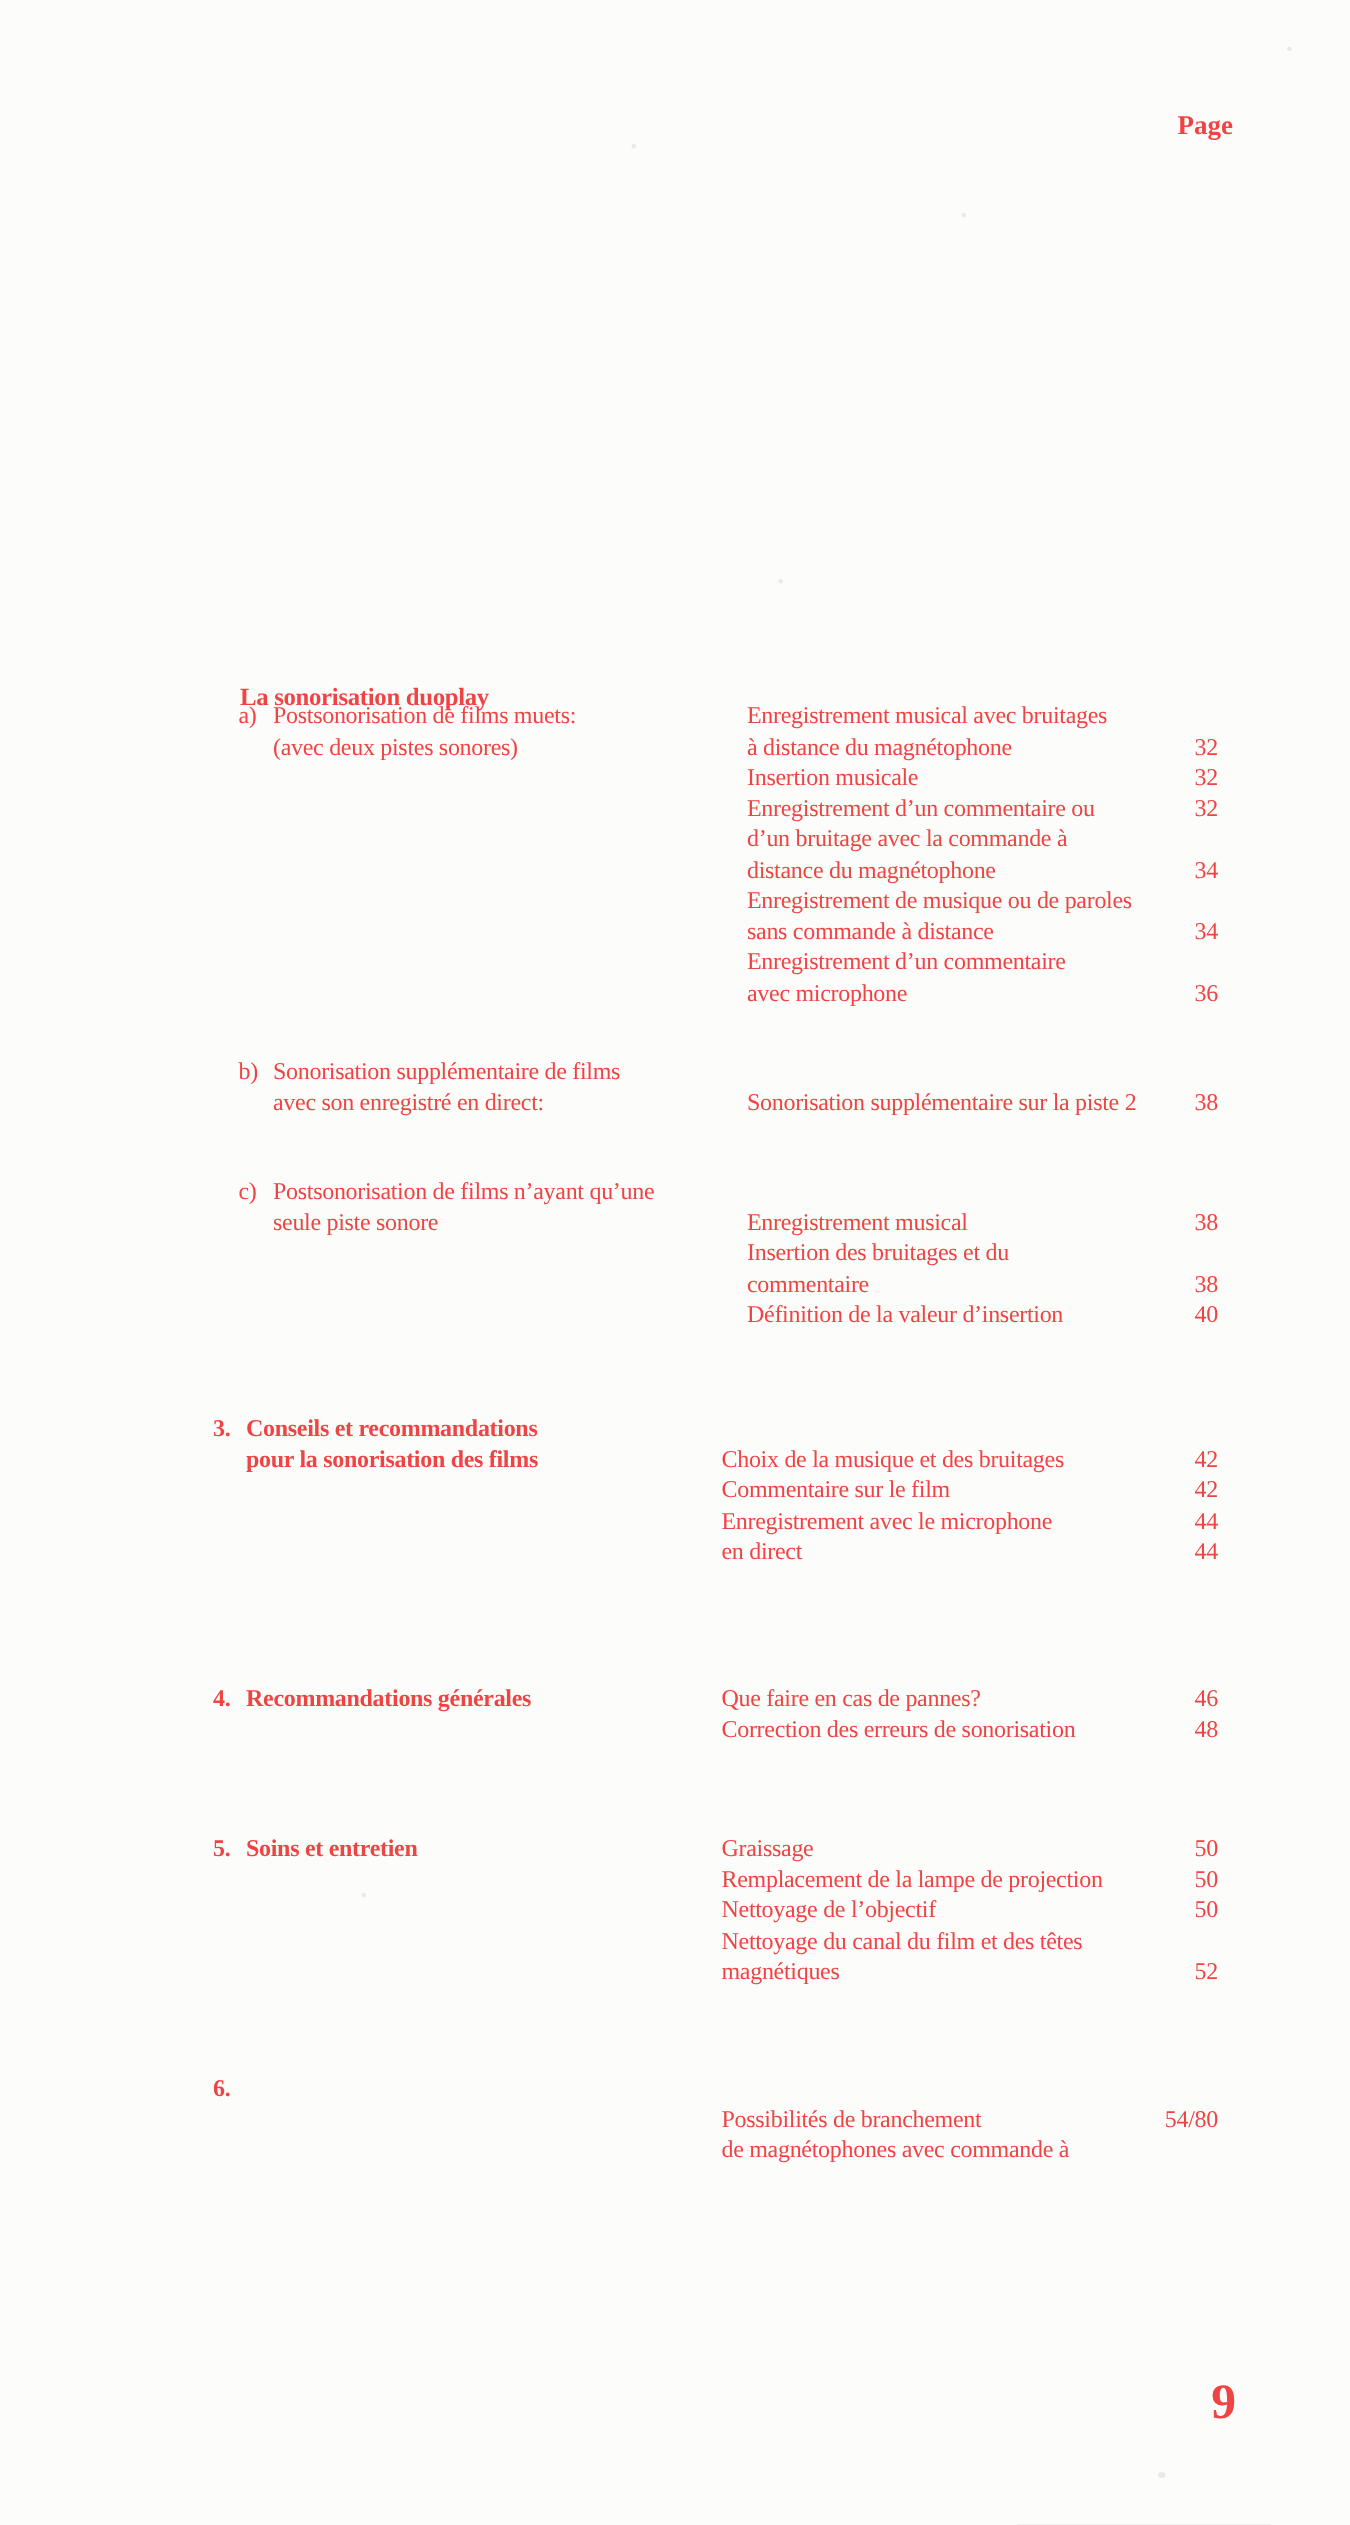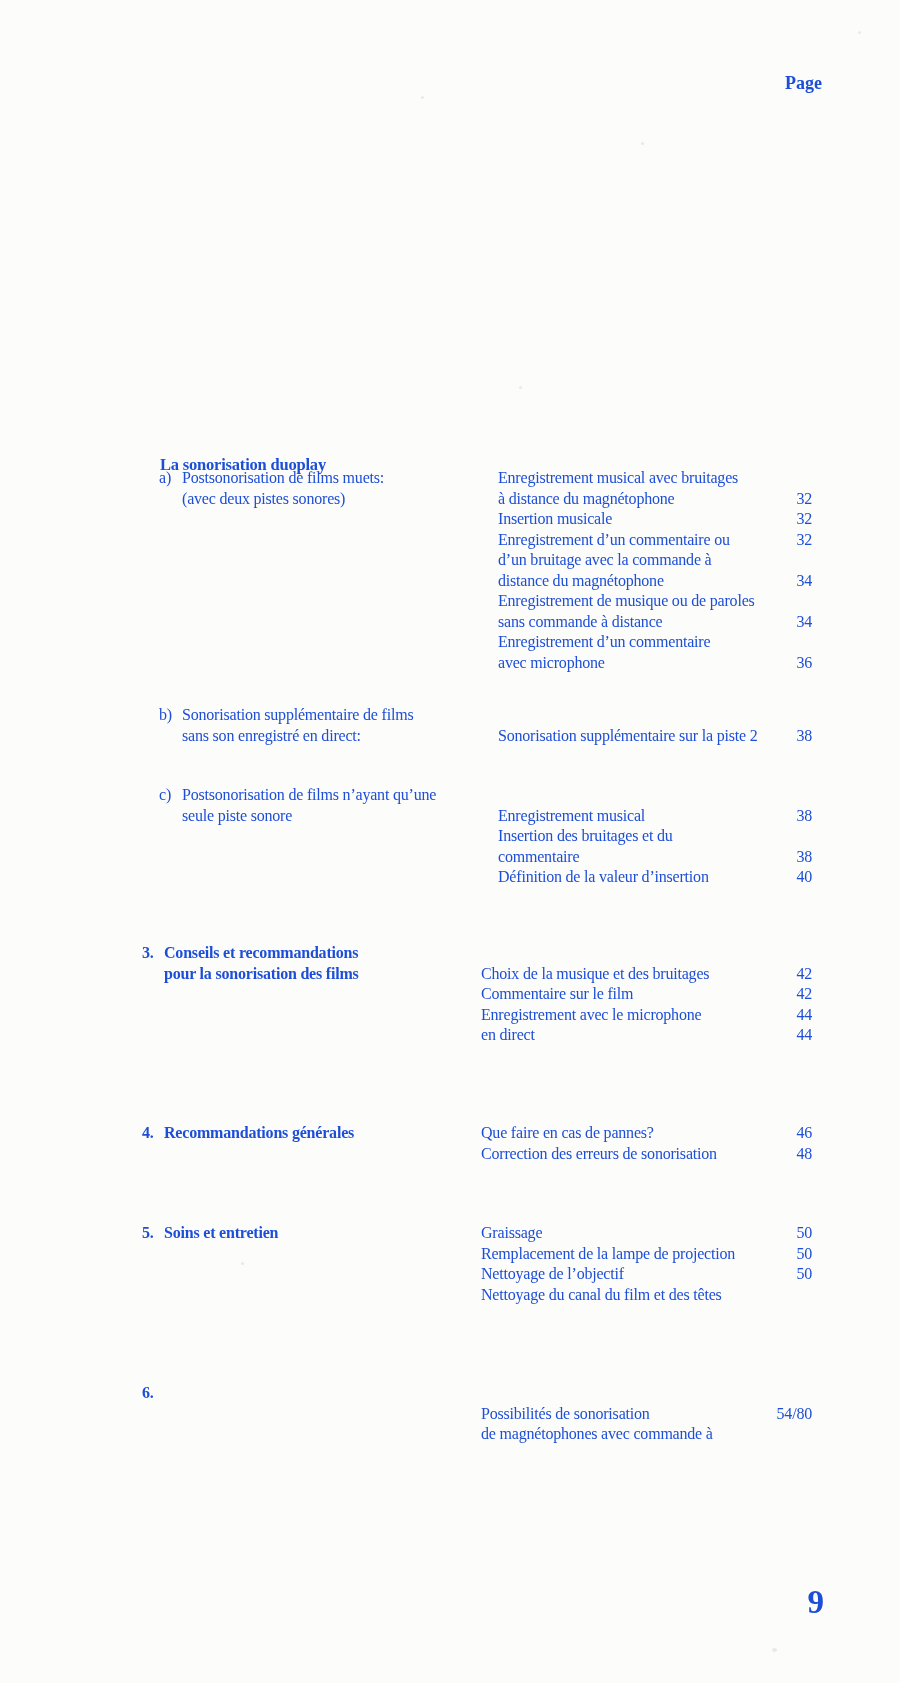--- a/index.html
+++ b/index.html
@@ -1,19 +1,19 @@
 <!DOCTYPE html>
 <html><head>
 <meta charset="utf-8">
 <title>Table des matières</title>
 <style>
   html,body{margin:0;padding:0;background:#e9e9e7;}
   .sheet{
     position:relative;width:900px;height:1683px;margin:0 auto;
-    background:#fcfcfa;color:#1d4ed8;overflow:hidden;
+    background:#fcfcfa;color:#ef4444;overflow:hidden;
     font-family:"Liberation Serif","DejaVu Serif",serif;
     font-size:16px;line-height:20.5px;letter-spacing:-0.2px;
   }
   .page-header{position:absolute;top:73px;right:78px;font-weight:700;font-size:18px;letter-spacing:0;}
   .toc-heading{position:absolute;left:160px;top:455px;font-weight:700;font-size:16.5px;}
   .toc-section{position:absolute;left:142px;right:88px;display:flex;align-items:flex-start;}
   .left{width:339px;flex:none;display:flex;}
   .alpha .left{padding-left:17px;}
   .marker{width:22px;flex:none;}
   .alpha .marker{width:23px;}
@@ -87,21 +87,21 @@
           <span class="rpage">36</span>
         </div>
     </div>
   </section>
 
   <section class="toc-section alpha" style="top:705px">
     <div class="left">
       <span class="marker">b)</span>
       <div class="llines">
         <div class="lline">Sonorisation supplémentaire de films</div>
-        <div class="lline">sans son enregistré en direct:</div>
+        <div class="lline">avec son enregistré en direct:</div>
       </div>
     </div>
     <div class="right off1">
       <div class="rrow">
           <span class="rtext">Sonorisation supplémentaire sur la piste 2</span>
           <span class="rpage">38</span>
         </div>
     </div>
   </section>
 
@@ -197,30 +197,34 @@
           <span class="rpage">50</span>
         </div>
       <div class="rrow">
           <span class="rtext">Nettoyage de l’objectif</span>
           <span class="rpage">50</span>
         </div>
       <div class="rrow">
           <span class="rtext">Nettoyage du canal du film et des têtes</span>
           <span class="rpage"></span>
         </div>
+      <div class="rrow">
+          <span class="rtext">magnétiques</span>
+          <span class="rpage">52</span>
+        </div>
     </div>
   </section>
 
   <section class="toc-section boldleft" style="top:1383px">
     <div class="left">
       <span class="marker">6.</span>
     </div>
     <div class="right off1">
       <div class="rrow">
-          <span class="rtext">Possibilités de sonorisation</span>
+          <span class="rtext">Possibilités de branchement</span>
           <span class="rpage">54/80</span>
         </div>
       <div class="rrow">
           <span class="rtext">de magnétophones avec commande à</span>
           <span class="rpage"></span>
         </div>
     </div>
   </section>
 
   <div class="folio">9</div>

